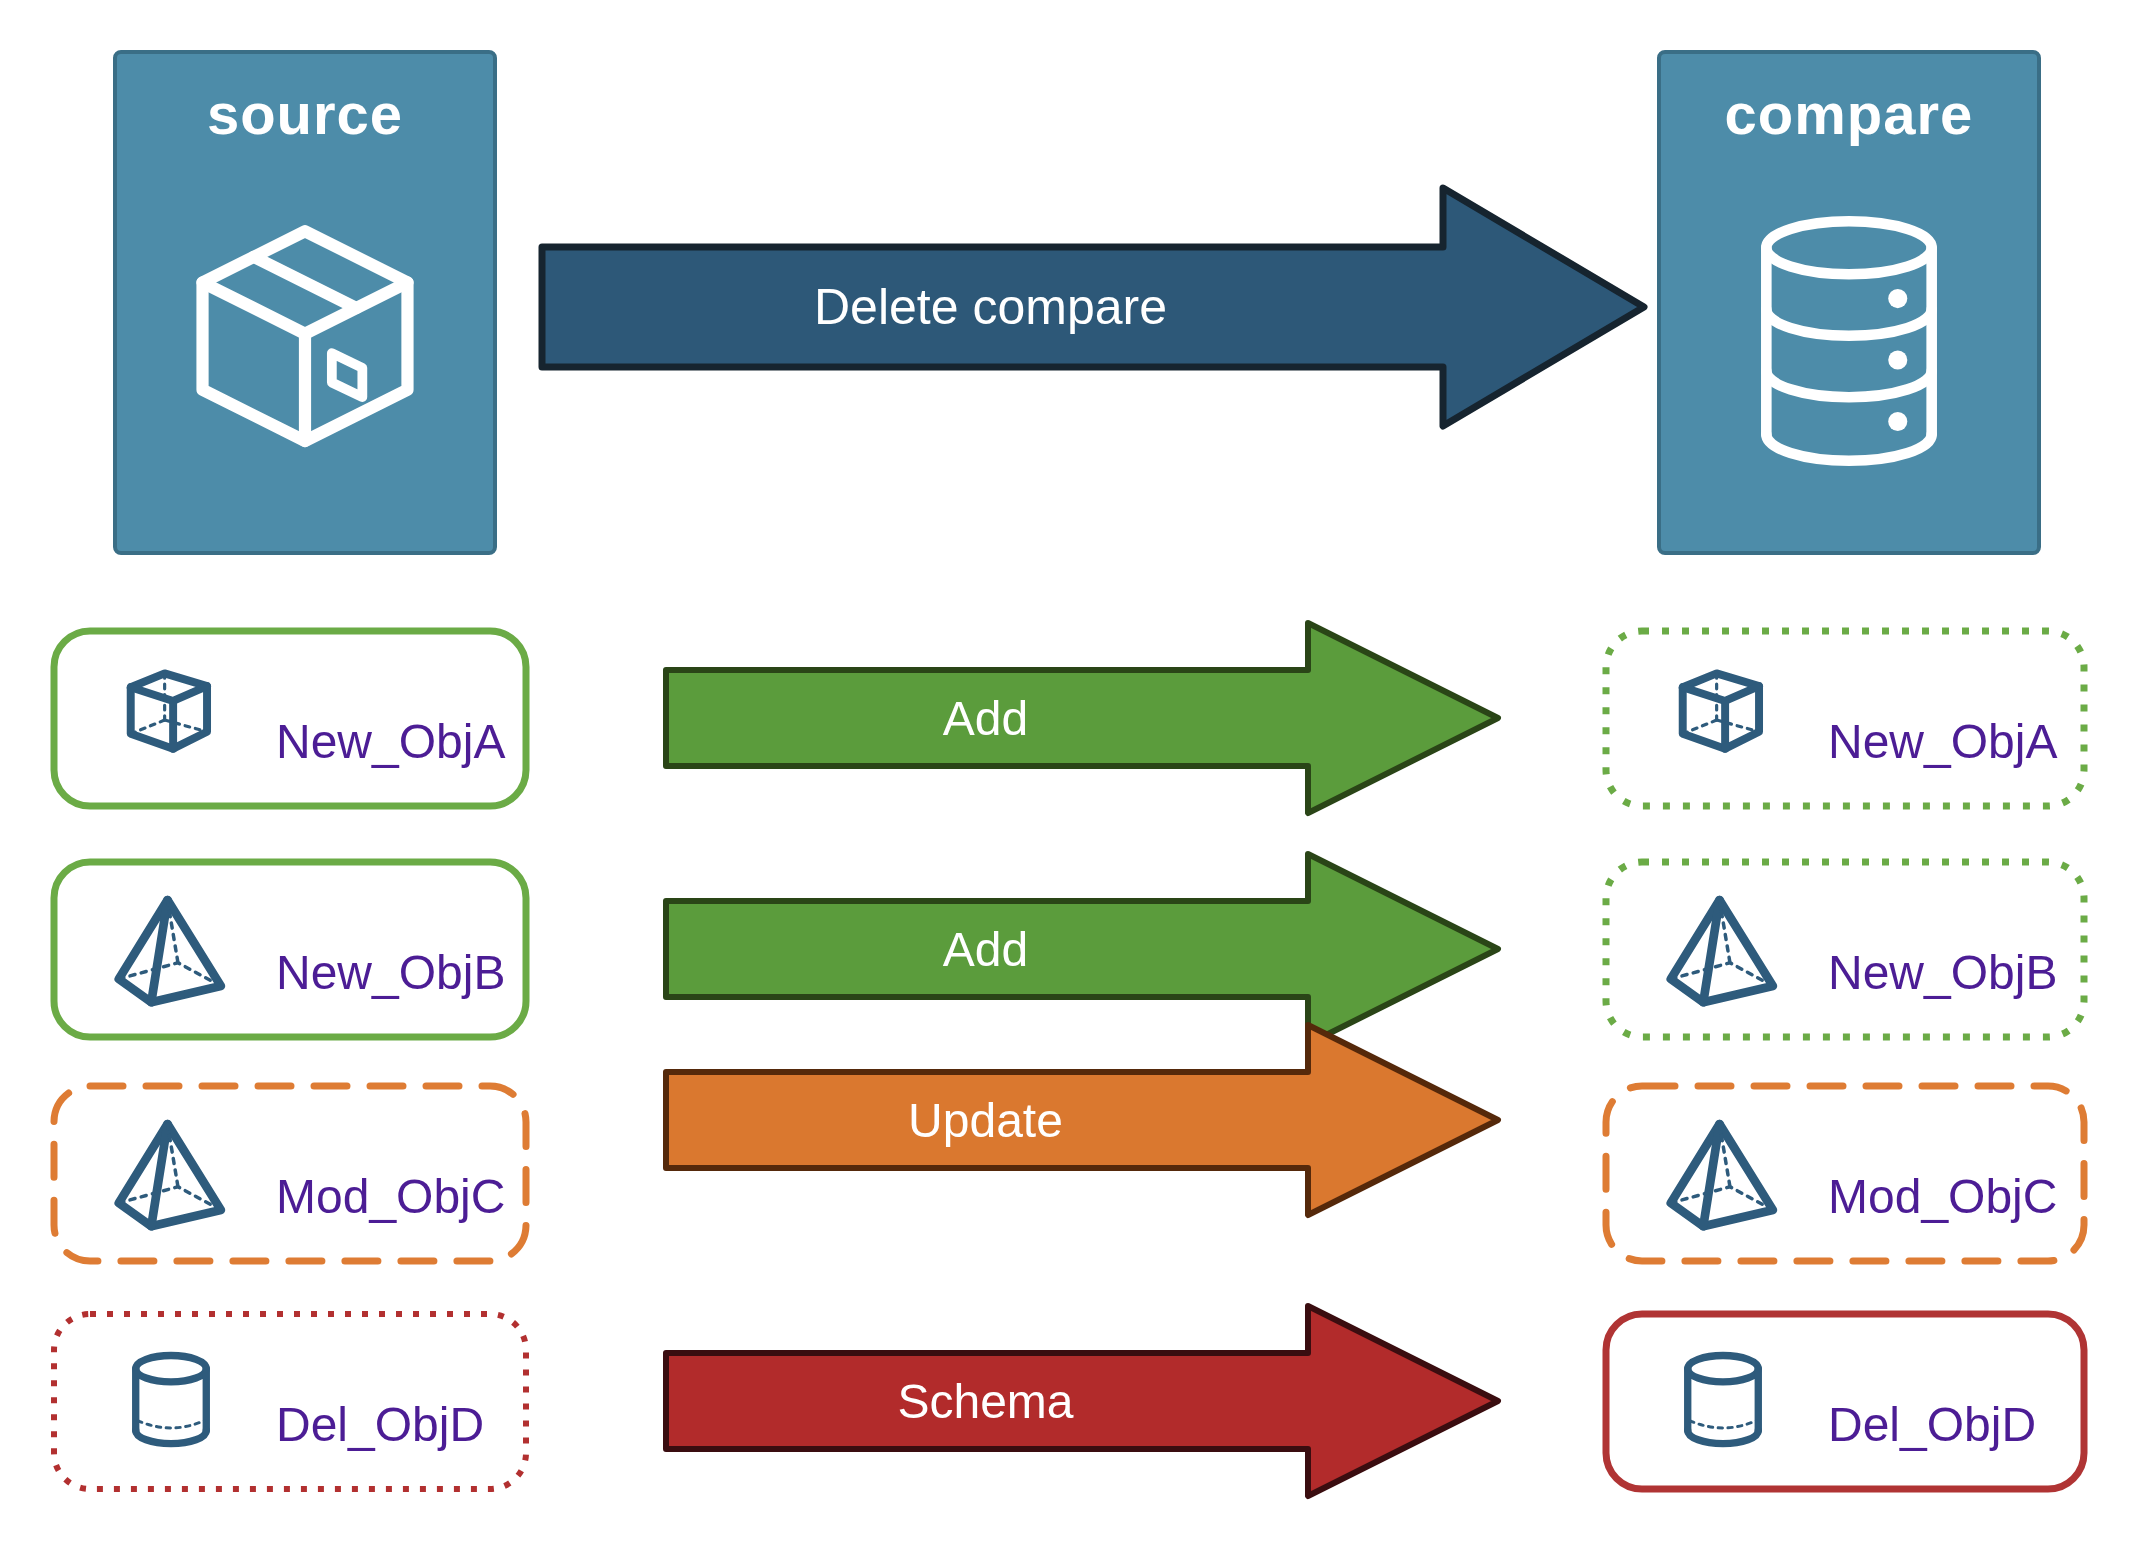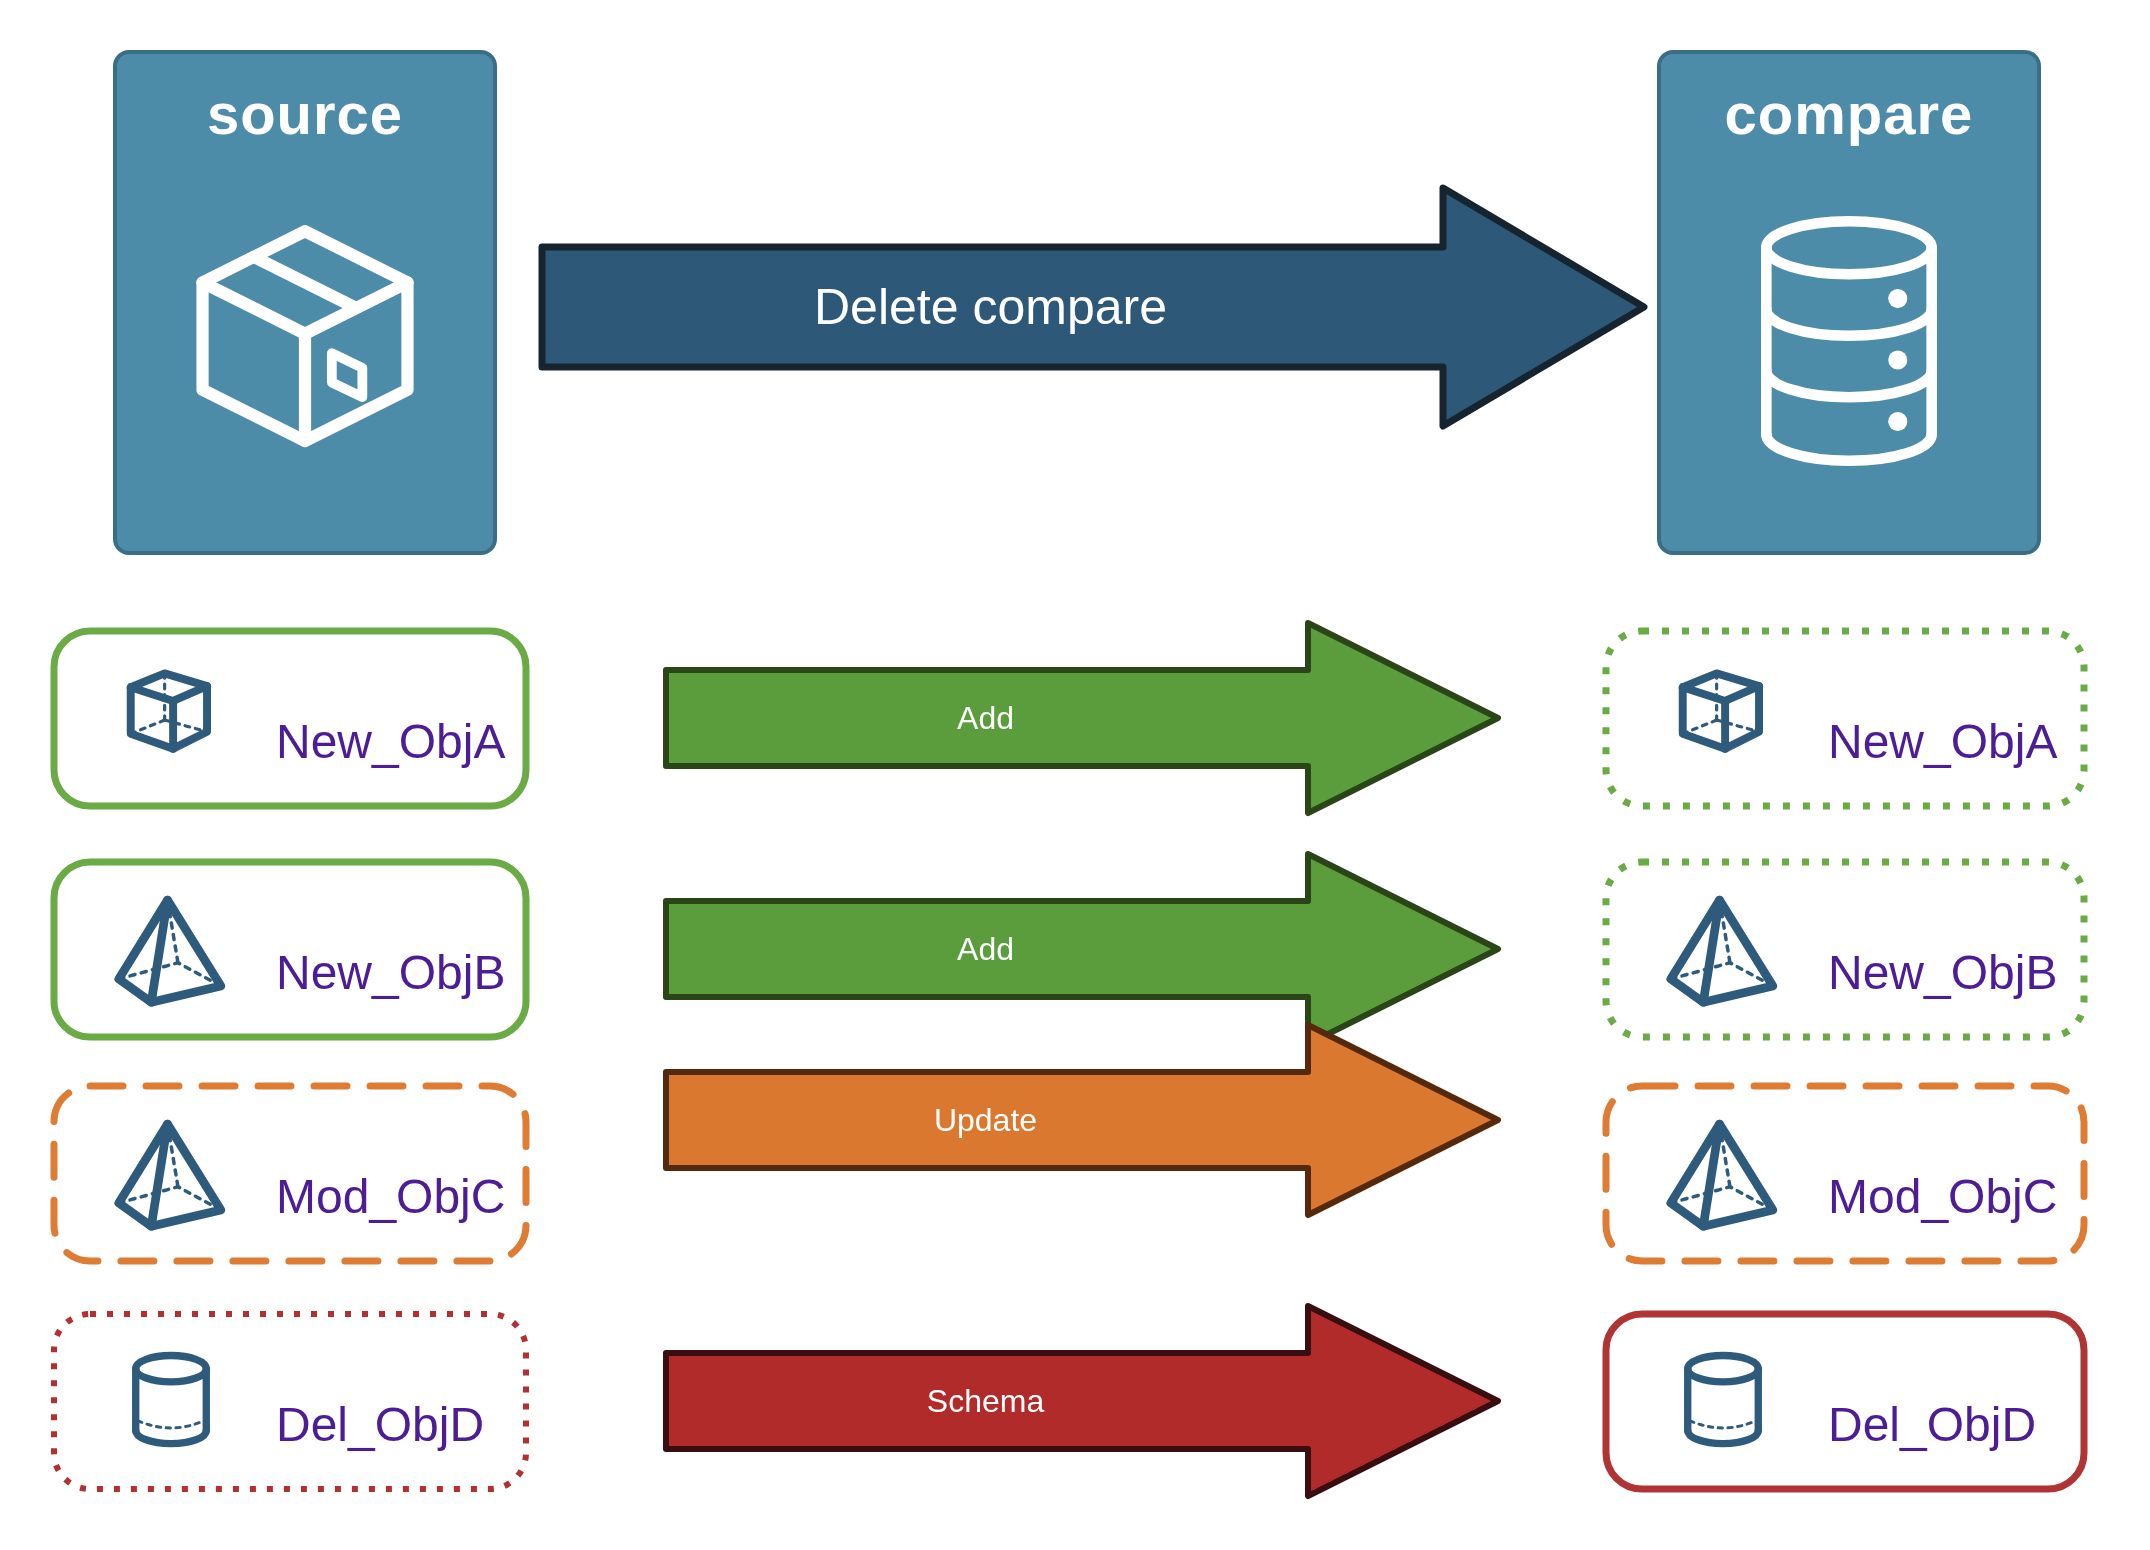--- a/index.html
+++ b/index.html
@@ -1,40 +1,40 @@
 <!DOCTYPE html>
 <html><head>
 <meta charset="utf-8">
 <style>
   html,body{margin:0;padding:0;background:#ffffff;}
   .page{position:relative;width:2150px;height:1550px;background:#ffffff;overflow:hidden;
         font-family:"Liberation Sans", sans-serif;}
 
   
   .panel{position:absolute;width:384px;height:505px;background:#4D8CA9;
-         border:4px solid #3A6E86;border-radius:16px;box-sizing:border-box;
+         border:4px solid #3A6E86;border-radius:8px;box-sizing:border-box;
          display:flex;flex-direction:column;align-items:center;}
   .panel.source{left:113px;top:50px;}
   .panel.target{left:1657px;top:50px;}
   .panel-title{margin-top:26px;font-size:58px;font-weight:bold;color:#ffffff;letter-spacing:1px;}
   .panel-icon{flex:1;display:flex;align-items:center;justify-content:center;padding-bottom:16px;}
 
   
   .arrow{position:absolute;}
   .arrow svg{position:absolute;left:0;top:0;width:100%;height:100%;overflow:visible;}
   .compare-arrow{left:538px;top:182px;width:1110px;height:250px;}
   .row-arrow{left:663px;width:840px;height:200px;}
   .poly-navy  {fill:#2D5878;stroke:#16242F;stroke-width:7;stroke-linejoin:round;}
   .poly-green {fill:#5B9C3C;stroke:#2A4517;stroke-width:6;stroke-linejoin:round;}
   .poly-orange{fill:#DA782F;stroke:#55290B;stroke-width:6;stroke-linejoin:round;}
   .poly-red   {fill:#B22B2B;stroke:#3A0D10;stroke-width:6;stroke-linejoin:round;}
   .arrow-label{position:absolute;display:flex;align-items:center;justify-content:center;
                color:#ffffff;}
   .compare-arrow .arrow-label{left:0;top:65px;width:905px;height:120px;font-size:50px;}
-  .row-arrow .arrow-label{left:0;top:52px;width:645px;height:96px;font-size:32px;}
+  .row-arrow .arrow-label{left:0;top:52px;width:645px;height:96px;font-size:48px;}
 
   
   .obj-box{position:absolute;height:183px;box-sizing:border-box;display:flex;
            align-items:center;padding-left:60px;gap:44px;}
   .obj-box.left {left:50px;width:480px;}
   .obj-box.right{left:1602px;width:486px;}
   .bsvg{position:absolute;left:0;top:0;width:100%;height:100%;overflow:visible;}
   .bsvg rect{fill:none;}
   .stroke-solid-green {stroke:#6BAB46;stroke-width:7;}
   .stroke-dotted-green{stroke:#6BAB46;stroke-width:7;stroke-dasharray:7 13;}

